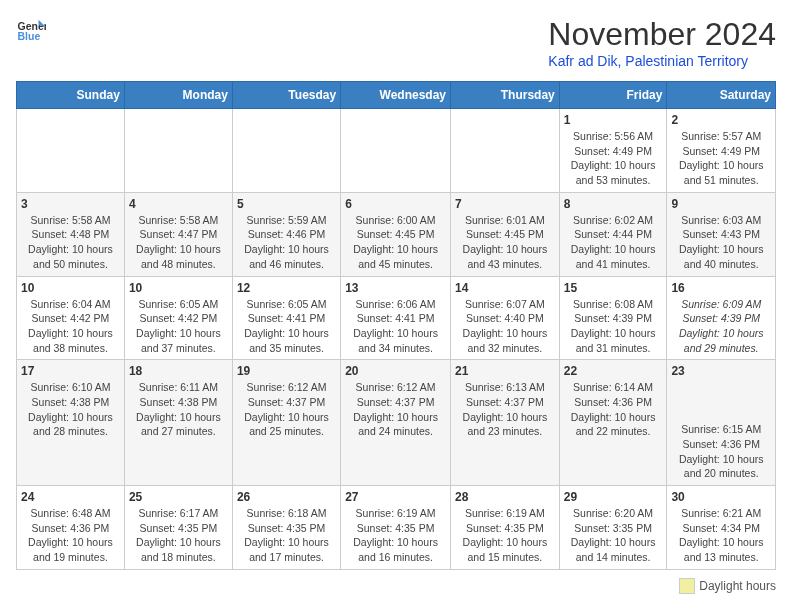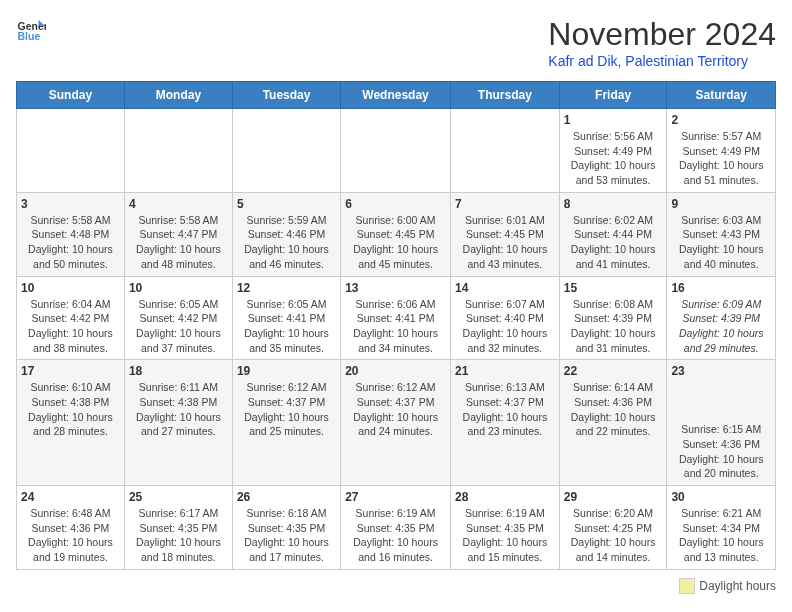--- a/index.html
+++ b/index.html
@@ -40,21 +40,21 @@
     }
     .calendar {
       width: 100%;
       border-collapse: collapse;
       font-size: 11px;
     }
     .calendar th {
       background: #3a7fc1;
       color: #fff;
       padding: 6px 4px;
-      text-align: center;
+      text-align: right;
       font-weight: bold;
       font-size: 12px;
       border: 1px solid #2a6aaa;
     }
     .calendar td {
       border: 1px solid #ccc;
       vertical-align: top;
       padding: 4px;
       height: 80px;
       width: 113px;
@@ -306,21 +306,21 @@
         </td>
         <td>
           <div class="day-number">28</div>
           <div class="day-info" style="white-space: pre-line;">Sunrise: 6:19 AM
 Sunset: 4:35 PM
 Daylight: 10 hours and 15 minutes.</div>
         </td>
         <td>
           <div class="day-number">29</div>
           <div class="day-info" style="white-space: pre-line;">Sunrise: 6:20 AM
-Sunset: 4:25 PM
+Sunset: 3:35 PM
 Daylight: 10 hours and 14 minutes.</div>
         </td>
         <td>
           <div class="day-number">30</div>
           <div class="day-info" style="white-space: pre-line;">Sunrise: 6:21 AM
 Sunset: 4:34 PM
 Daylight: 10 hours and 13 minutes.</div>
         </td>
       </tr>
     </tbody>

